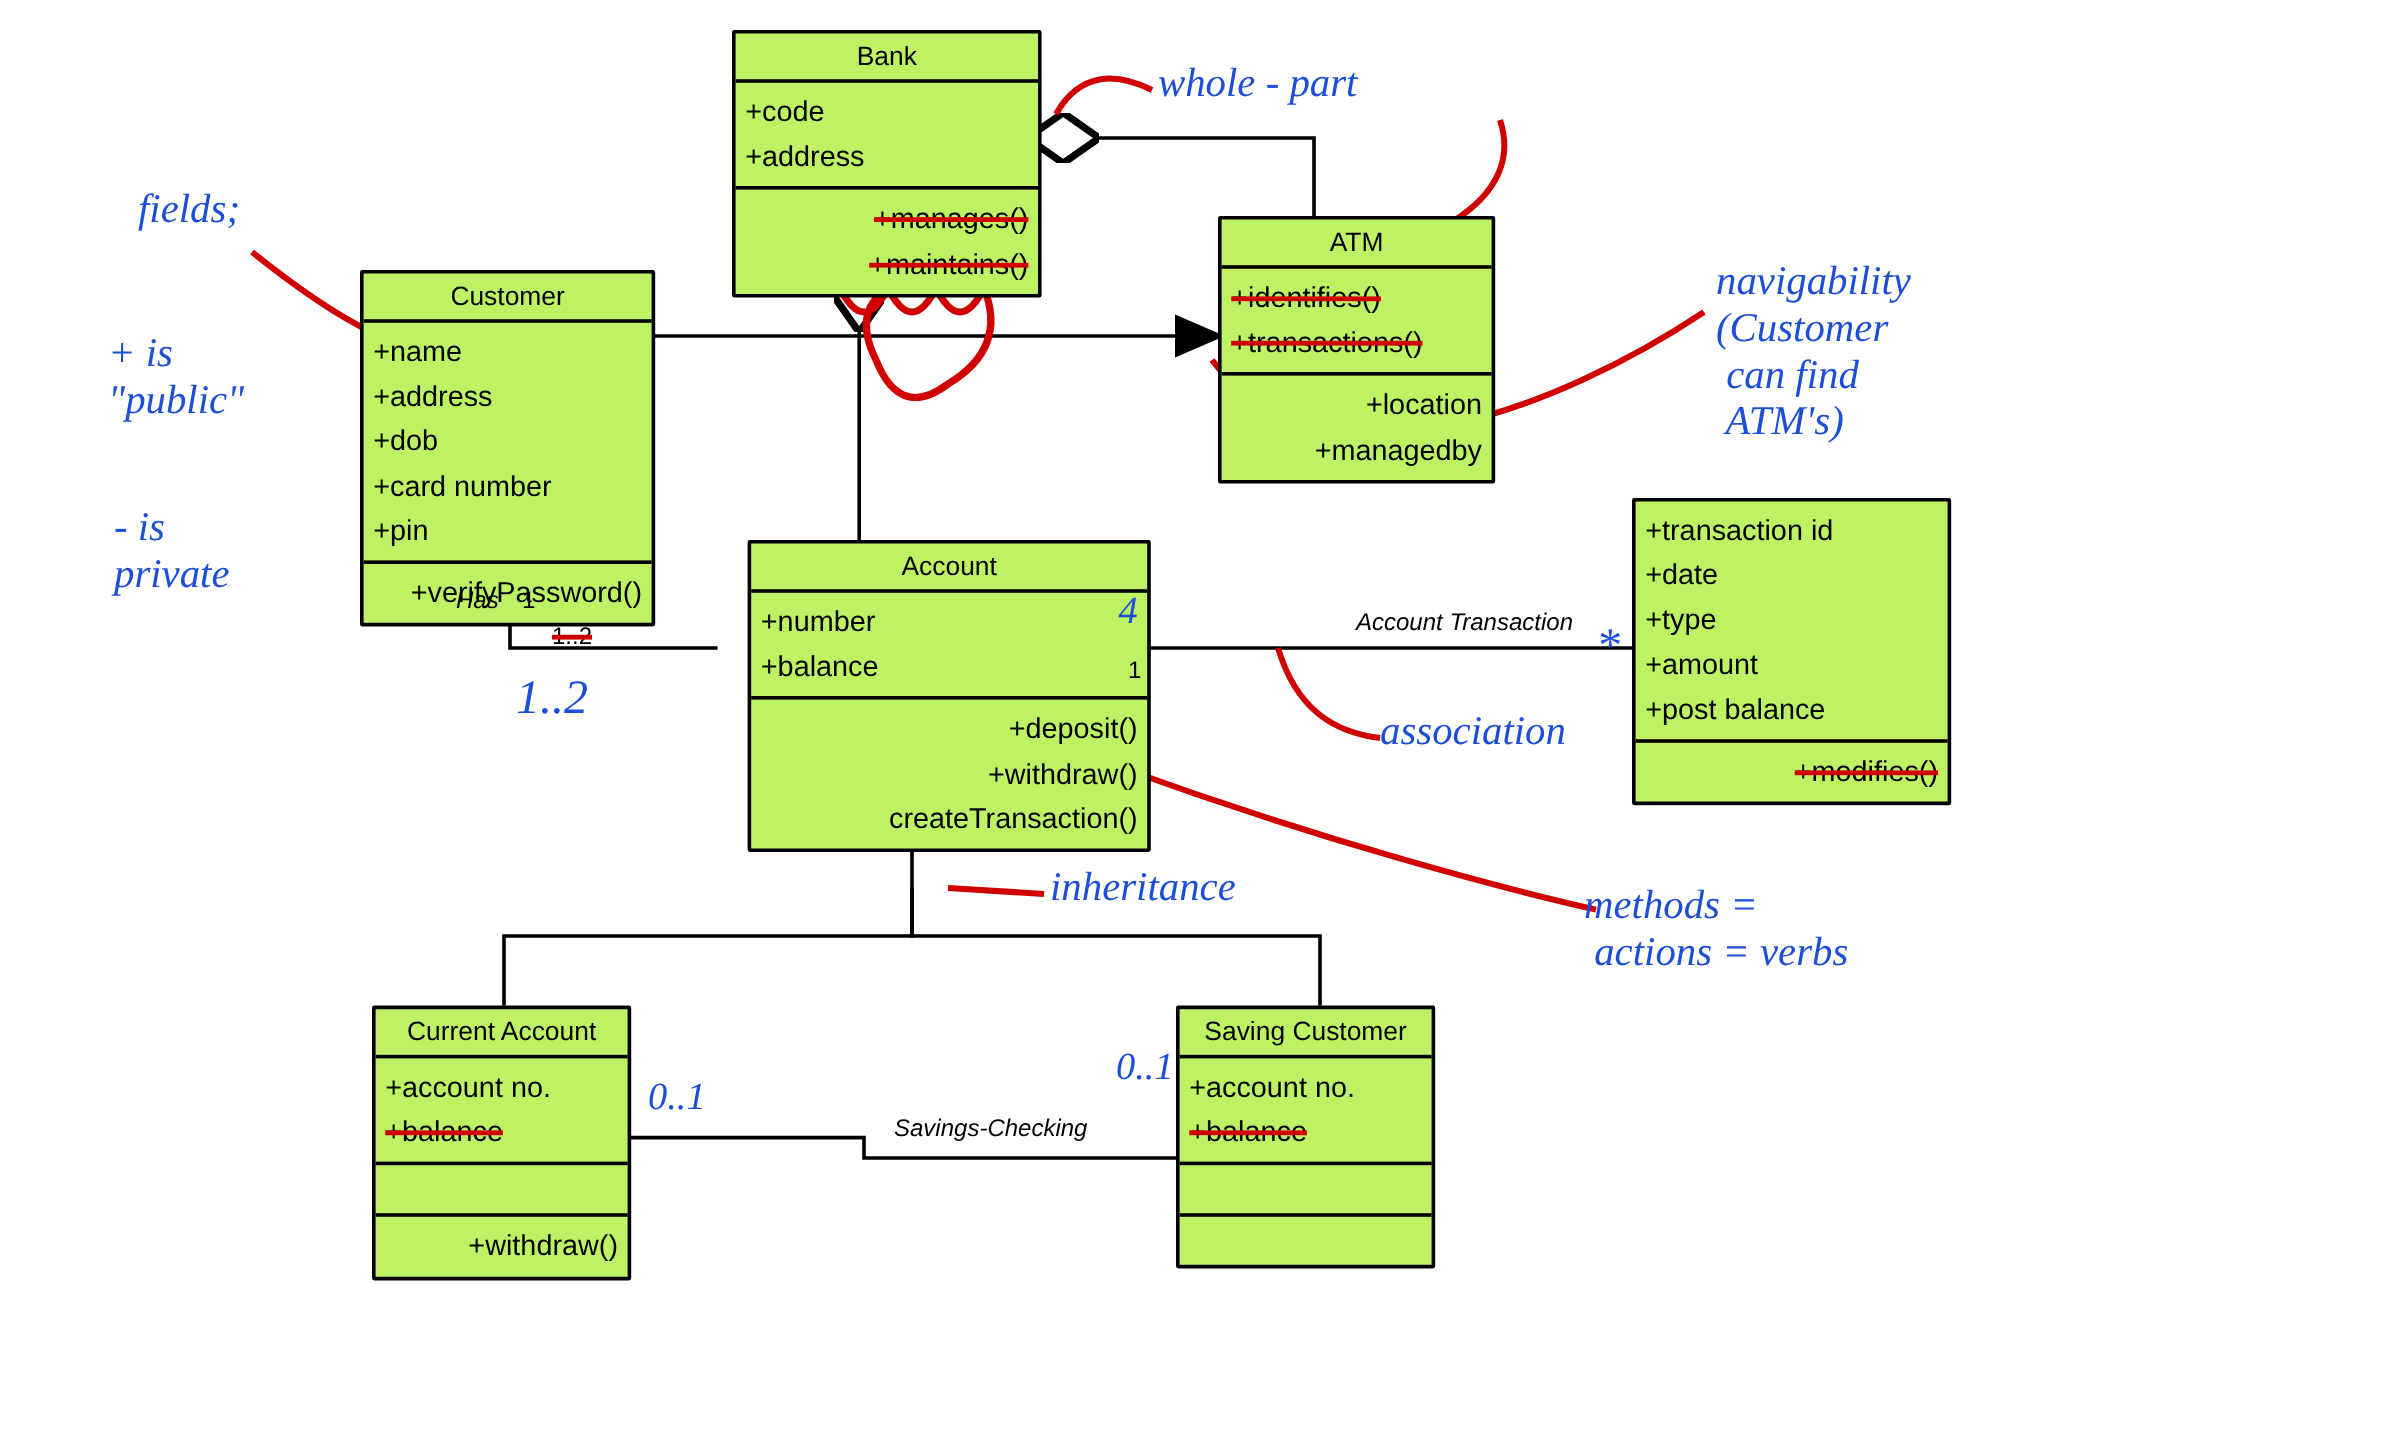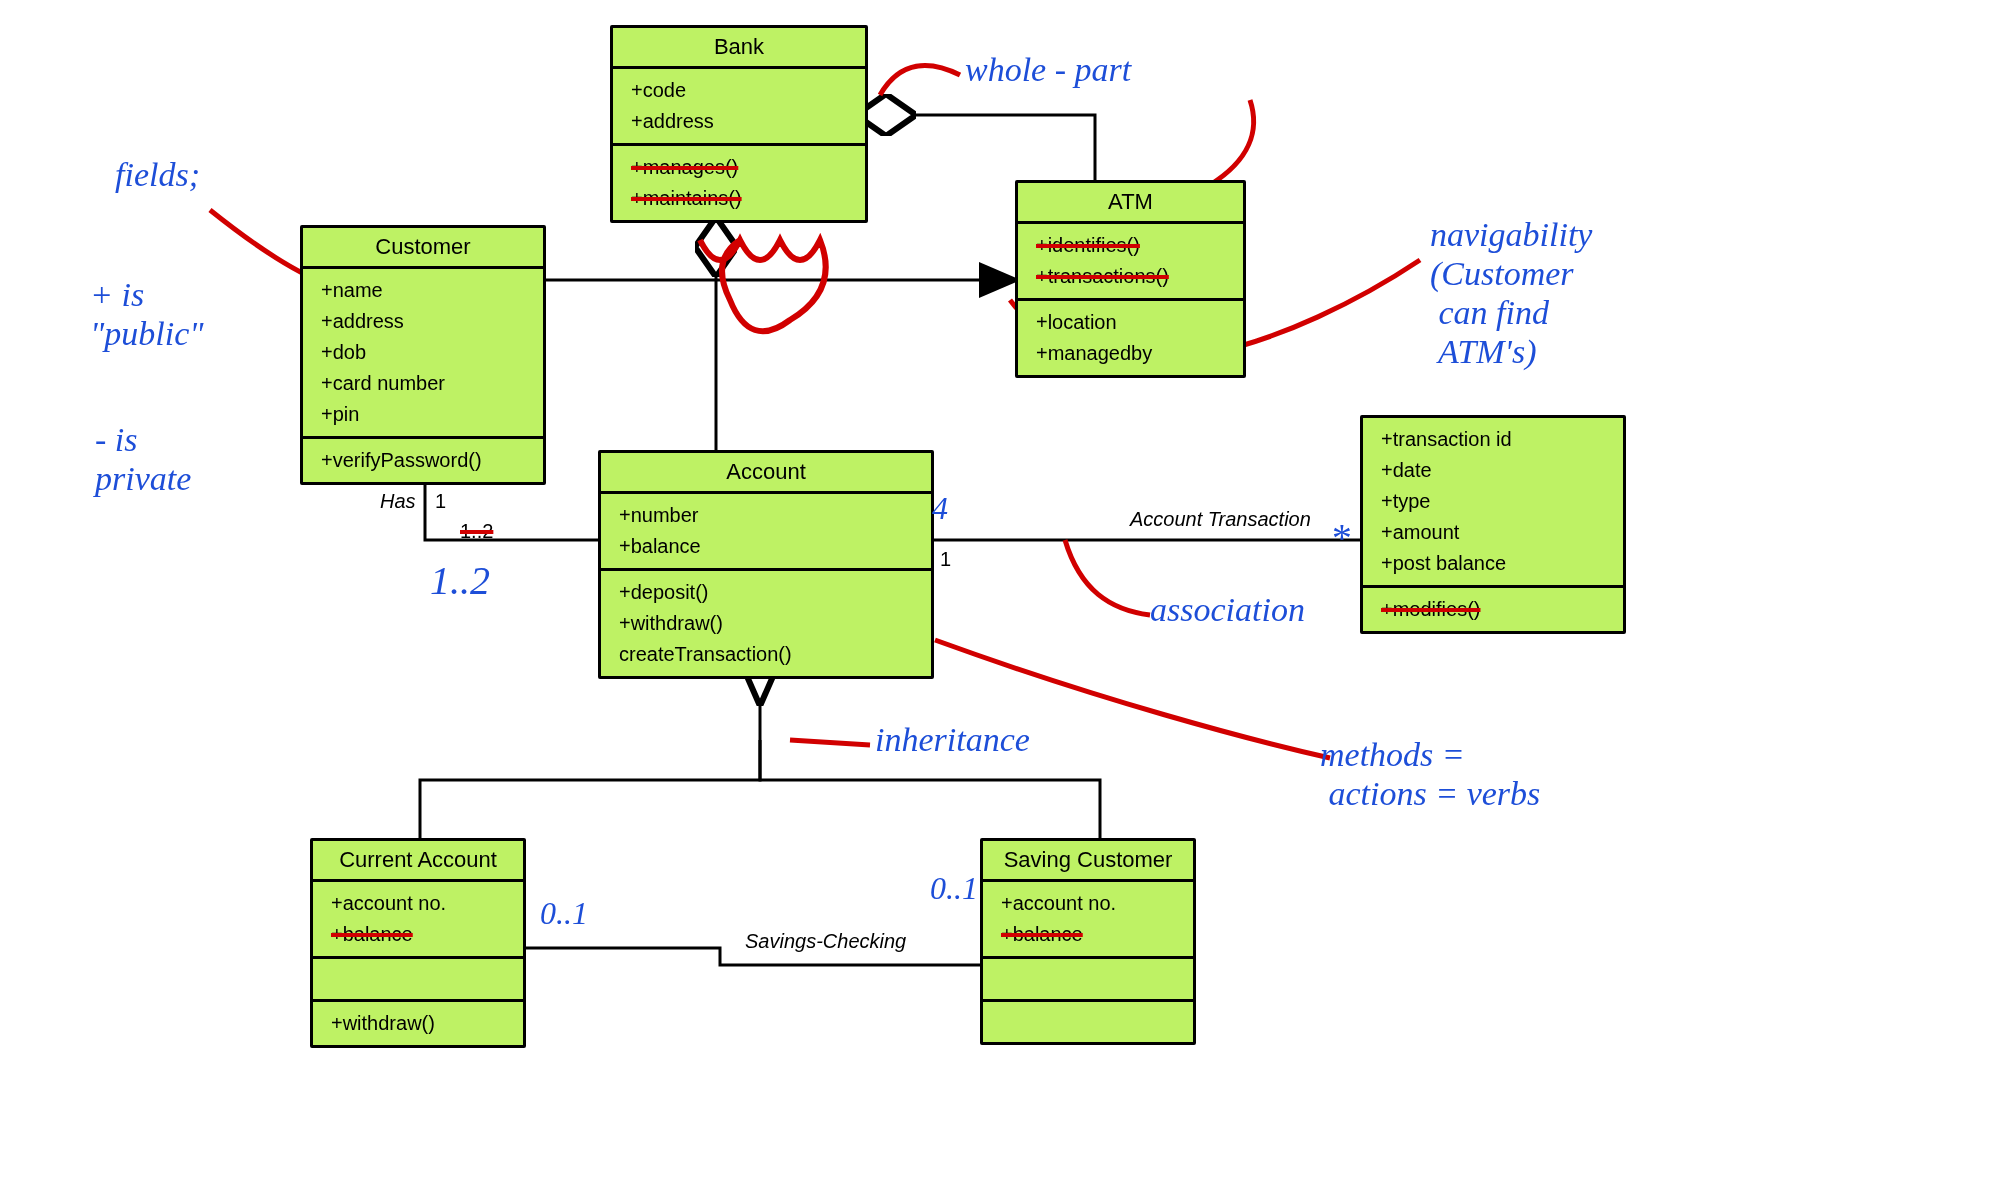--- a/index.html
+++ b/index.html
@@ -1,20 +1,20 @@
 <!DOCTYPE html>
 <html><head>
 <meta charset="utf-8">
 <style>
   html,body{margin:0;padding:0;background:#fff;font-family:Helvetica,Arial,sans-serif;}
   .canvas{position:relative;width:2000px;height:1193px;}
   .uml{position:absolute;background:#bef264;border:3px solid #000;border-radius:2px;}
   .uml .title{text-align:center;font-size:22px;padding:6px 10px;border-bottom:3px solid #000;}
-  .uml .section{font-size:20px;padding:6px 18px;border-bottom:3px solid #000;line-height:1.55;}
-  .uml .section:last-child{border-bottom:none;}
+  .uml .section{font-size:24px;padding:6px 8px;border-bottom:3px solid #000;line-height:1.55;}
+  .uml .section:last-child{border-bottom:none;text-align:right;}
   .uml .row{white-space:nowrap;}
   .struck{text-decoration:line-through;text-decoration-color:#d10000;text-decoration-thickness:4px;}
   .edge-label{position:absolute;font-size:20px;font-style:italic;}
   .ann{position:absolute;color:#1d4ed8;font-style:italic;font-family:"Comic Sans MS","Segoe Script",cursive;font-size:34px;line-height:1.15;}
   svg.wires{position:absolute;left:0;top:0;width:2000px;height:1193px;pointer-events:none;}
 </style>
 </head>
 <body>
 
 <div class="canvas">
@@ -94,21 +94,21 @@
   <div class="section">
     <div class="row struck">+identifies()</div>
     <div class="row struck">+transactions()</div>
   </div>
   <div class="section">
     <div class="row">+location</div>
     <div class="row">+managedby</div>
   </div>
 </div>
 
-<div class="uml" style="left:598px;top:450px;width:330px">
+<div class="uml" style="left:623px;top:450px;width:330px">
   <div class="title">Account</div>
   <div class="section">
     <div class="row">+number</div>
     <div class="row">+balance</div>
   </div>
   <div class="section">
     <div class="row">+deposit()</div>
     <div class="row">+withdraw()</div>
     <div class="row">createTransaction()</div>
   </div>

